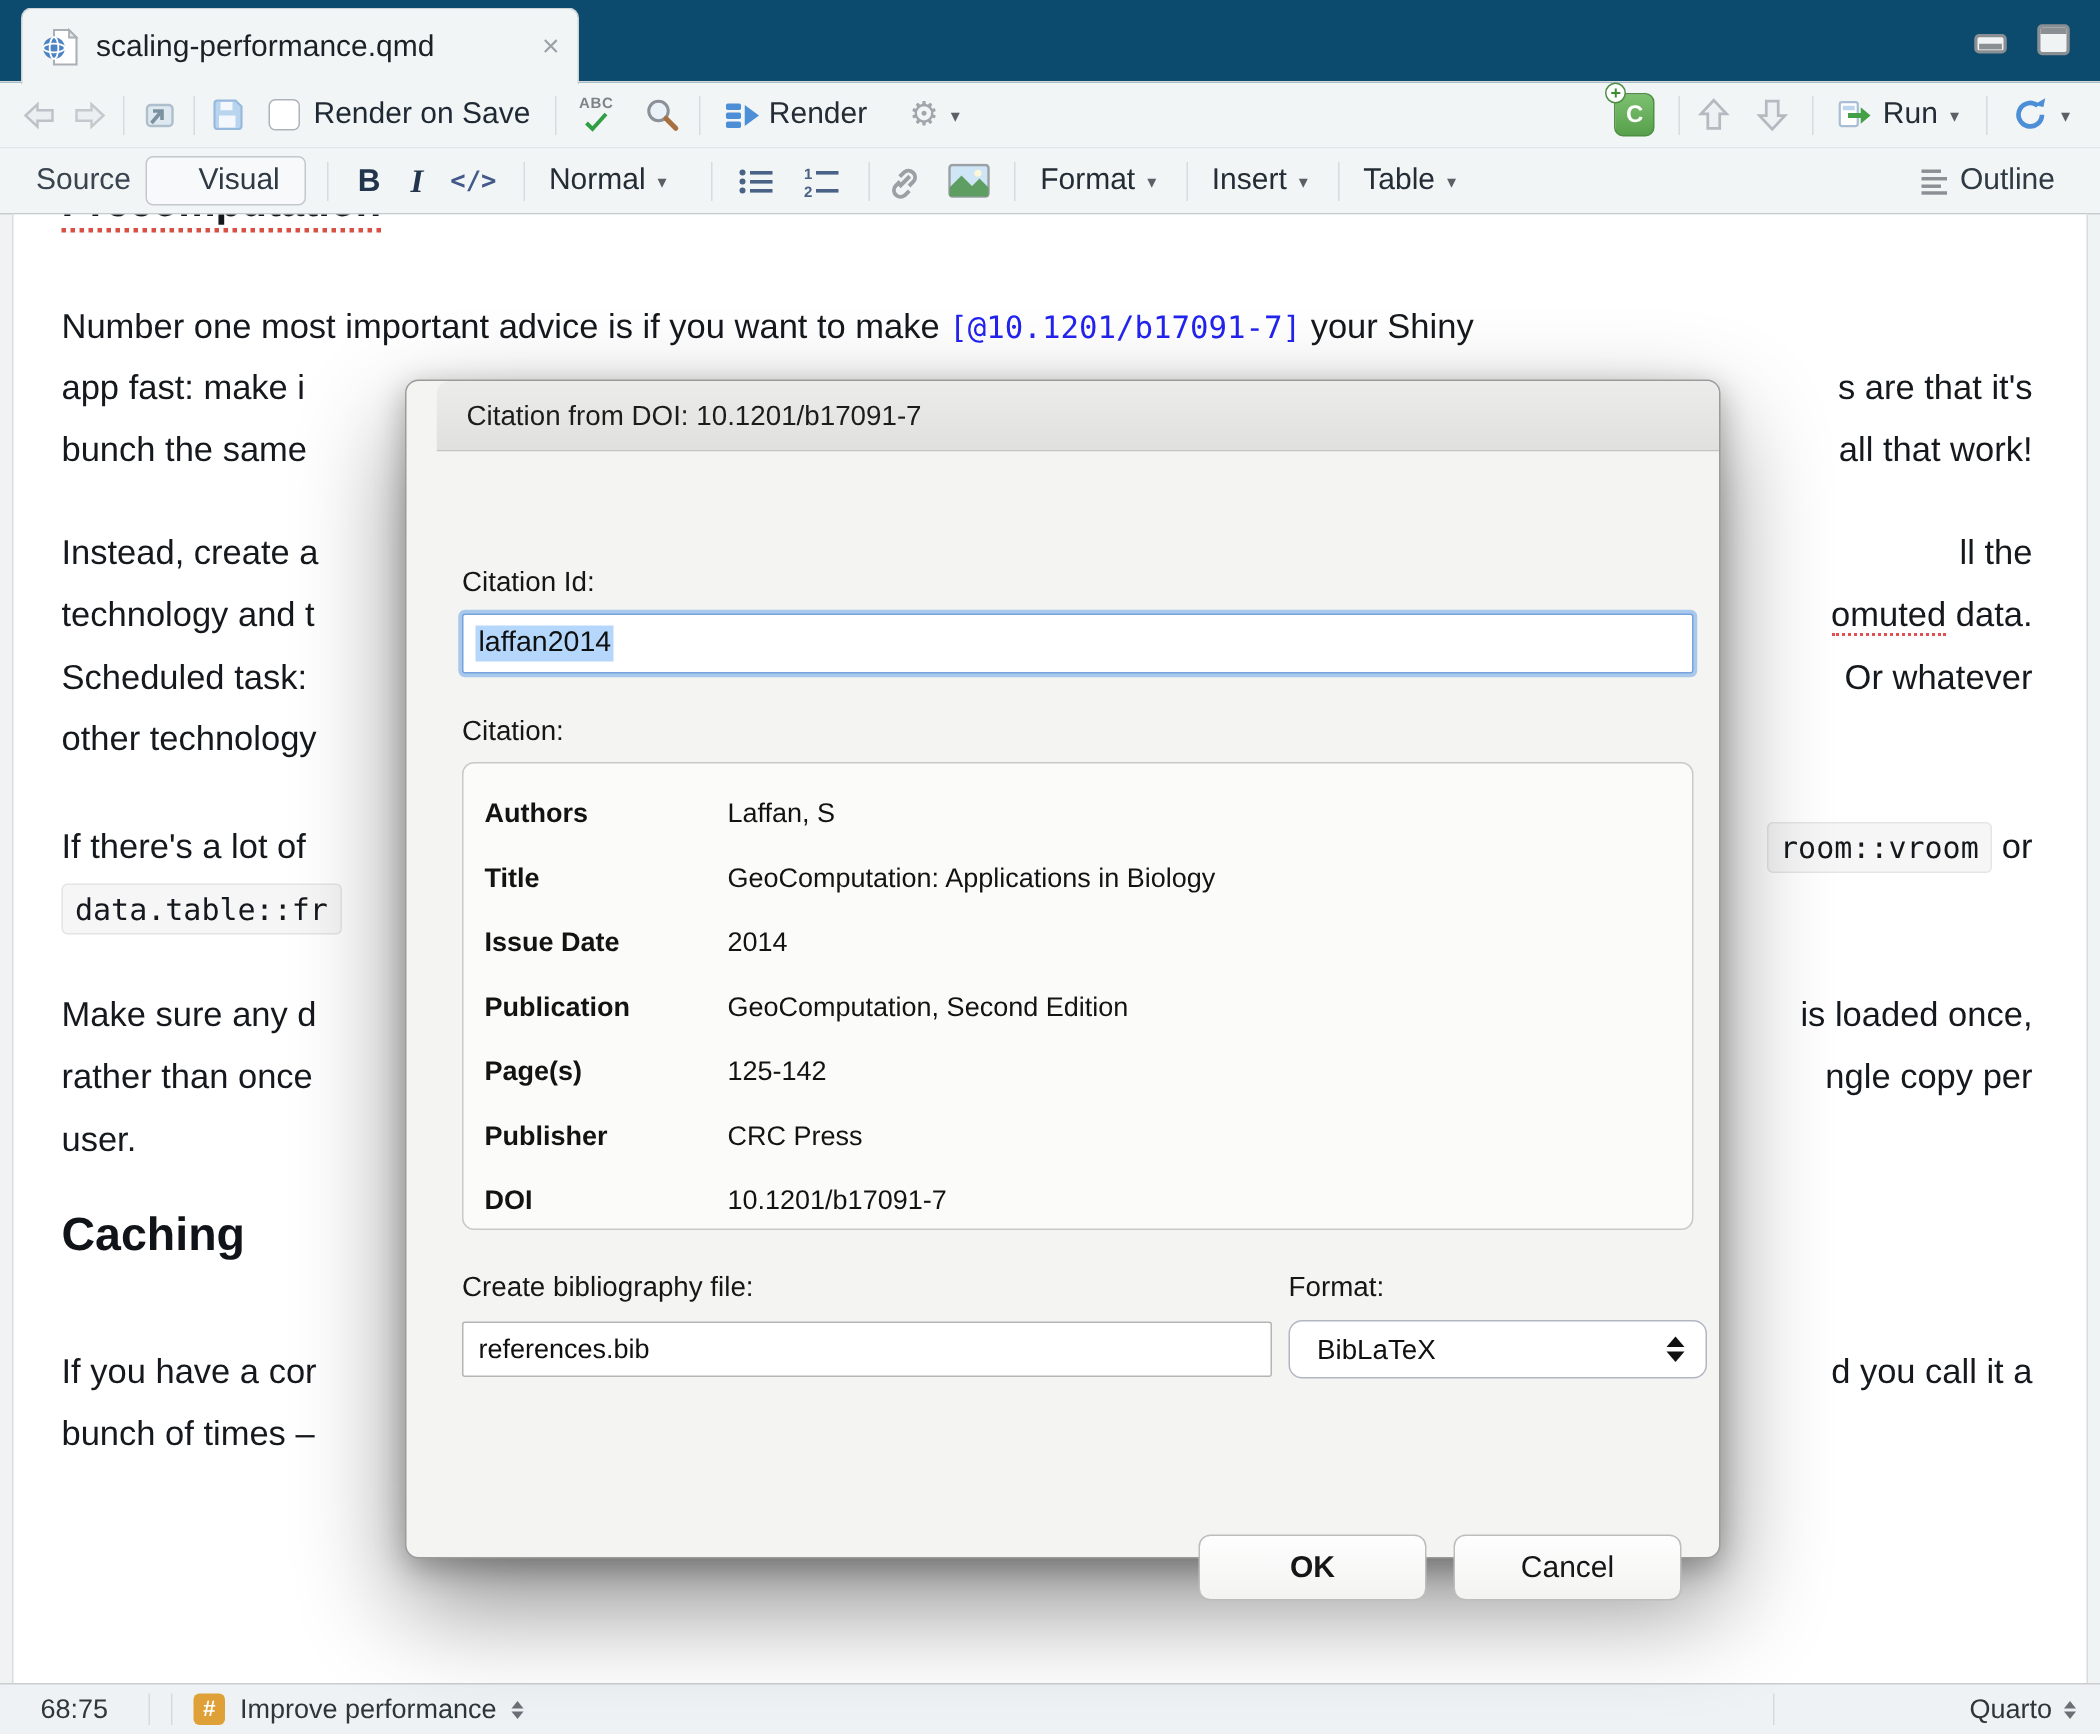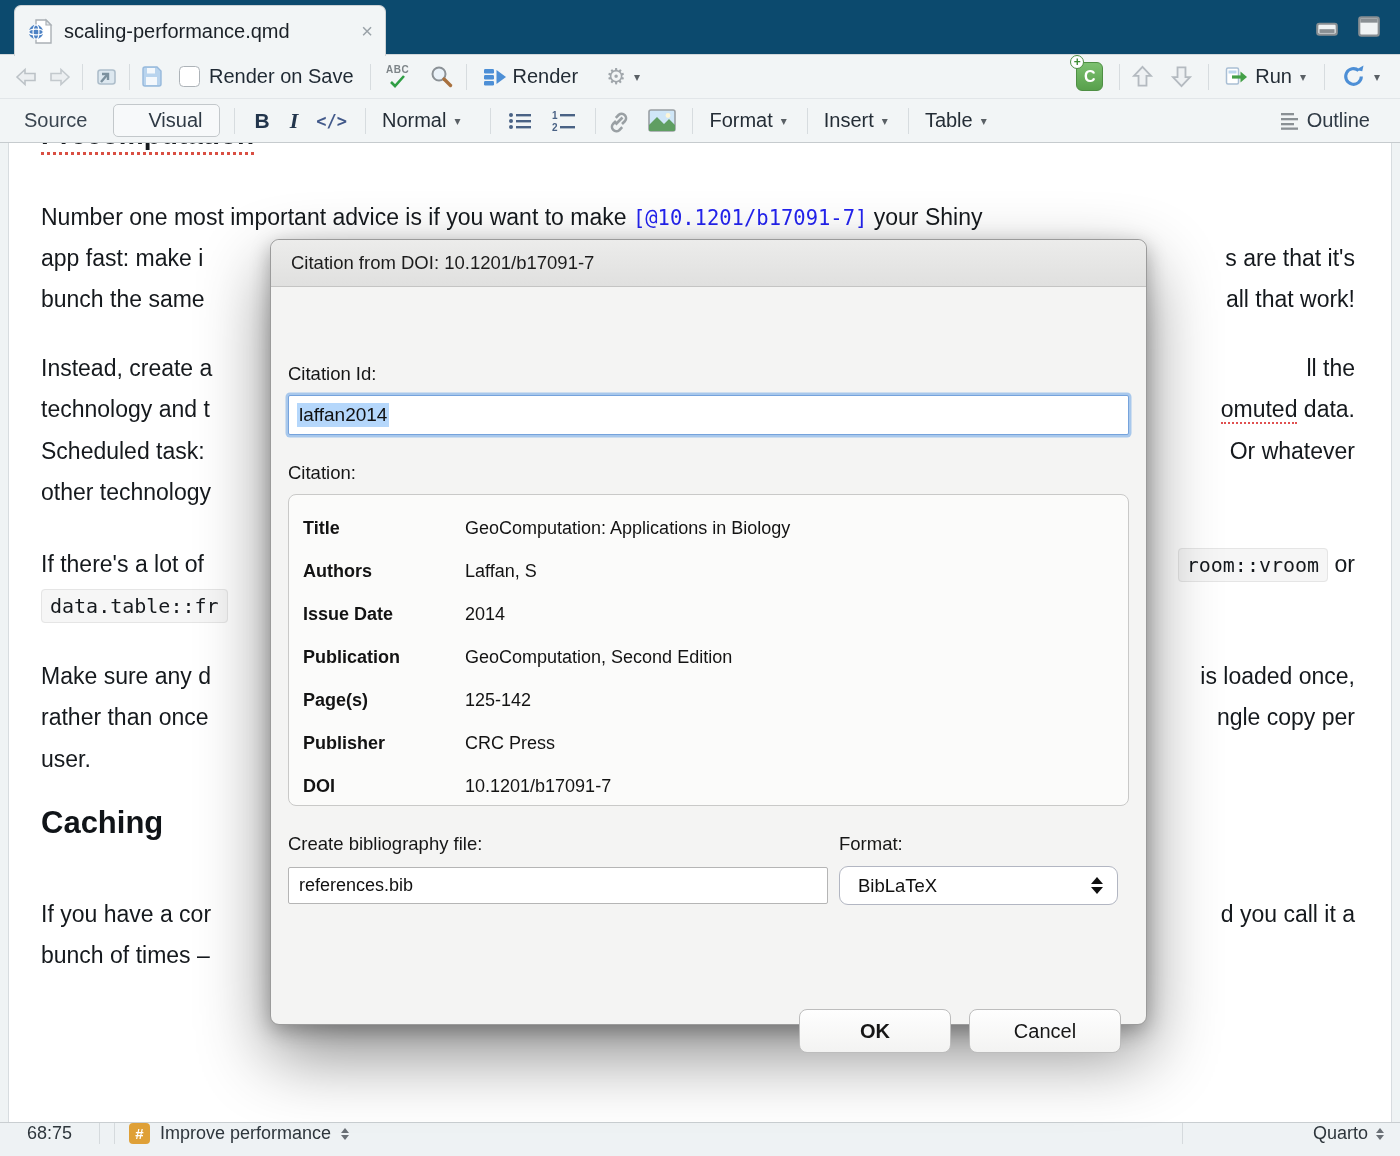--- a/index.html
+++ b/index.html
@@ -43,24 +43,24 @@
   .dl-left { position:absolute; left:32px; }
   .dl-right { position:absolute; right:36px; }
   .h1-clip { position:absolute; top:-27px; left:32px; font-size:28px; font-weight:bold; line-height:38px; }
   .h1-clip span { border-bottom:3px dotted #d94f43; padding-bottom:2px; }
   .h2 { position:absolute; left:32px; top:662px; font-size:31px; font-weight:bold; color:#101418; }
   .code { font-family:"DejaVu Sans Mono",monospace; font-size:20px; background:#f6f6f6; border:1px solid #e5e5e5; border-radius:4px; padding:4px 8px; }
   .cite { font-family:"DejaVu Sans Mono",monospace; font-size:20.5px; color:#2323ef; }
   .sp-red { border-bottom:2px dotted #e05050; }
 
   
-  .dialog { position:absolute; left:270px; top:239px; width:877px; height:786px; z-index:10;
+  .dialog { position:absolute; left:270px; top:253px; width:877px; height:786px; z-index:10;
             background:#f4f4f3; border:1px solid #9b9b9b; border-radius:9px;
             box-shadow:0 30px 70px rgba(0,0,0,.45), 0 6px 20px rgba(0,0,0,.28);
-            font-family:"Liberation Sans",sans-serif; }
+            font-family:"Liberation Sans",sans-serif;padding-left:20px; }
   .dlg-header { height:47px; background:linear-gradient(#ececeb,#e0e0df); border-bottom:1px solid #c4c4c3;
                 border-radius:9px 9px 0 0; display:flex; align-items:center; padding:0 20px;
                 font-size:18.5px; color:#1c1c1c; }
   .dlg-body { position:relative; height:738px; padding:0 17px; }
   .dlg-label { position:absolute; font-size:18.5px; color:#161616; }
   .fake-input { position:absolute; left:17px; right:17px; top:108px; height:40px; background:#fff;
                 border:1px solid #76a3dc; box-shadow:0 0 0 2.5px #a8c8ec; border-radius:2px;
                 display:flex; align-items:center; padding:0 8px; font-size:19px; color:#101010; }
   .sel-text { background:#b5d7fb; padding:1px 2px; }
   .cit-panel { position:absolute; left:17px; right:17px; top:207px; height:312px; background:#fbfbfa;
@@ -77,21 +77,21 @@
   .tri { width:0; height:0; border-left:6px solid transparent; border-right:6px solid transparent; }
   .tri.up   { border-bottom:7px solid #111; }
   .tri.down { border-top:7px solid #111; }
   .btn-row { position:absolute; right:25px; top:722px; display:flex; gap:18px; }
   .dlg-btn { width:152px; height:44px; background:linear-gradient(#fefefe,#f3f3f2); border:1px solid #bdbdbd;
              border-radius:8px; font-size:20px; color:#161616; display:flex; align-items:center; justify-content:center; }
   .dlg-btn.ok { font-weight:bold; }
 
   
   .statusbar { position:absolute; left:0; right:0; bottom:0; height:34px; background:#eef2f4;
-               border-top:1px solid #c9ced1; display:flex; align-items:flex-start; font-size:18px; color:#2e363c; }
+               border-top:1px solid #c9ced1; display:flex; align-items:center; font-size:18px; color:#2e363c; }
   .st-pos { width:100px; display:flex; align-items:center; justify-content:center; border-right:1px solid #d5dadd; }
   .st-section { display:flex; align-items:center; gap:10px; border-left:1px solid #d5dadd; margin-left:14px; padding:0 14px; }
   .hash-badge { width:21px; height:21px; background:#dfa037; color:#fff; font-weight:bold; font-size:15px;
                 border-radius:4px; display:flex; align-items:center; justify-content:center; }
   .st-quarto { margin-left:auto; display:flex; align-items:center; gap:8px; border-left:1px solid #d5dadd; padding:0 16px; width:218px; justify-content:flex-end; }
   .mini-updown { display:flex; flex-direction:column; gap:2px; }
   .mini-updown .tri { border-left-width:4.5px; border-right-width:4.5px; }
   .mini-updown .tri.up { border-bottom:5px solid #6a7076; }
   .mini-updown .tri.down { border-top:5px solid #6a7076; }
 
@@ -222,21 +222,21 @@
       <svg width="25" height="25" viewBox="0 0 24 24">
         <path d="M19.5 12 a7.5 7.5 0 1 1 -2.6 -5.7" fill="none" stroke="#4d8fd6" stroke-width="3"></path>
         <path d="M14.5 6.5 H21 V0.8 Z" fill="#4d8fd6" transform="rotate(12 18 4)"></path>
       </svg>
       <span class="caret">▾</span>
     </span>
   </div>
 
   <div class="toolbar two">
     <span class="src-lbl">Source</span>
-    <span class="visual-btn" style="margin-left:16px;padding-left:34px;">Visual</span>
+    <span class="visual-btn" style="margin-left:0;padding-left:34px;">Visual</span>
     <span class="tb-sep" style="margin-left:14px;"></span>
     <span class="fmt-b">B</span>
     <span class="fmt-i">I</span>
     <span class="fmt-code">&lt;/&gt;</span>
     <span class="tb-sep"></span>
     <span class="tb-btn">
       <span>Normal</span>
       <span class="caret">▾</span>
     </span>
     <span class="tb-sep" style="margin-left:24px;"></span>
@@ -368,26 +368,26 @@
     </div>
     <div class="dlg-body">
       <div class="dlg-label" style="top:76px; left:17px;">Citation Id:</div>
       <div class="fake-input" role="textbox">
         <span class="sel-text">laffan2014</span>
       </div>
 
       <div class="dlg-label" style="top:175px; left:17px;">Citation:</div>
       <div class="cit-panel">
         <div class="cit-row">
+            <span class="cit-key">Authors</span>
+            <span>Laffan, S</span>
+          </div>
+        <div class="cit-row">
             <span class="cit-key">Title</span>
             <span>GeoComputation: Applications in Biology</span>
-          </div>
-        <div class="cit-row">
-            <span class="cit-key">Authors</span>
-            <span>Laffan, S</span>
           </div>
         <div class="cit-row">
             <span class="cit-key">Issue Date</span>
             <span>2014</span>
           </div>
         <div class="cit-row">
             <span class="cit-key">Publication</span>
             <span>GeoComputation, Second Edition</span>
           </div>
         <div class="cit-row">

